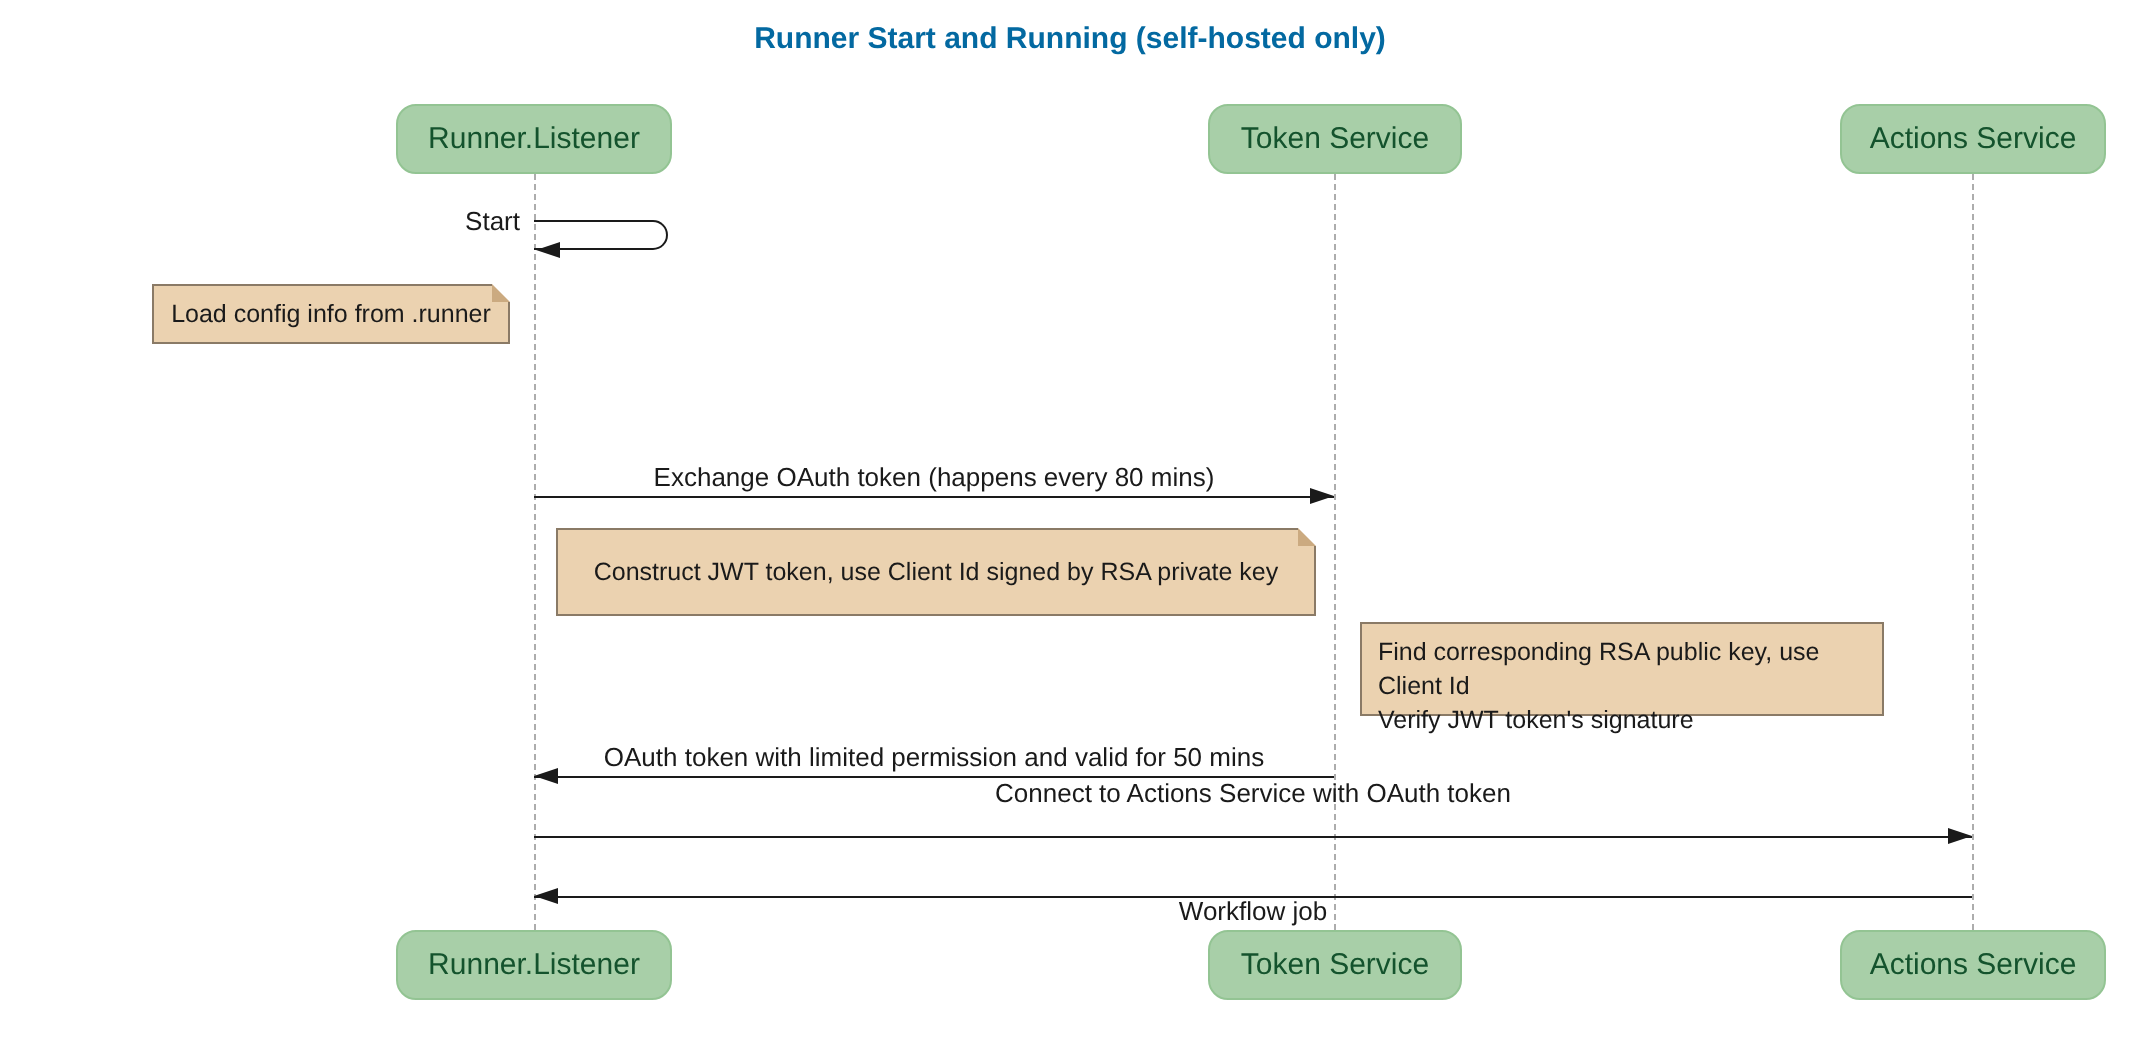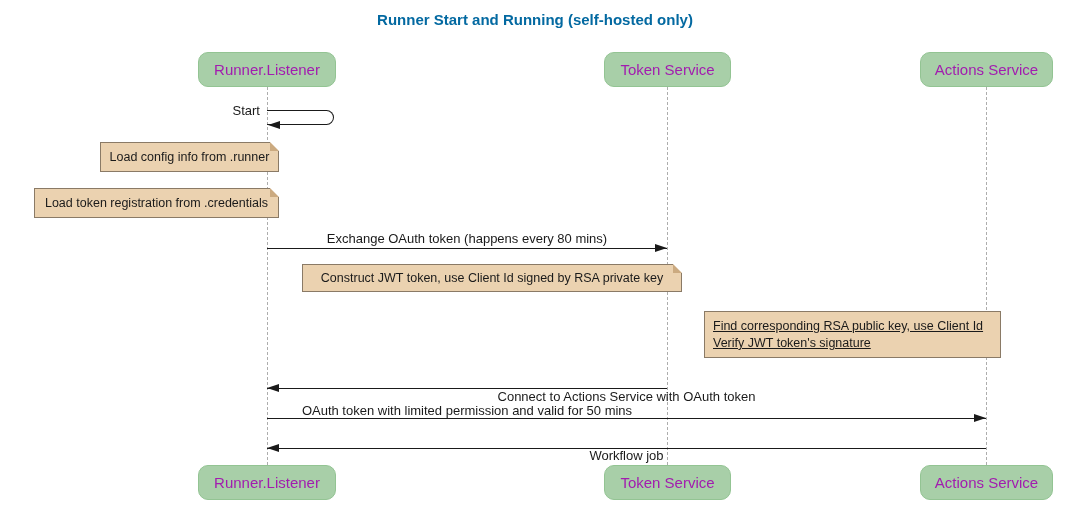--- a/index.html
+++ b/index.html
@@ -12,42 +12,42 @@
     font-weight:bold;font-size:15px;color:#0369a1;
   }
   .lifeline{
     position:absolute;width:0;border-left:1px dashed var(--lifeline,#adadad);
   }
   .participant{
     position:absolute;height:35px;box-sizing:border-box;
     background:var(--participant-fill,#A8CFA8);
     border:1px solid var(--participant-border,#93C493);
     border-radius:10px;display:flex;align-items:center;justify-content:center;
-    font-size:15px;color:#a21caf;white-space:nowrap;
+    font-size:15px;color:#14532d;white-space:nowrap;
   }
   .msg-label{
     position:absolute;font-size:13px;line-height:15px;text-align:center;
     color:#1a1a1a;white-space:nowrap;
   }
   .msg-label.right-align{text-align:right;}
   .msg-line{position:absolute;height:0;border-top:1px solid var(--line,#1a1a1a);}
   .arrow{position:absolute;width:0;height:0;border-top:4px solid transparent;border-bottom:4px solid transparent;}
   .arrow.right{border-left:12px solid var(--line,#1a1a1a);}
   .arrow.left{border-right:12px solid var(--line,#1a1a1a);}
   .self-loop{
     position:absolute;box-sizing:border-box;
     border:1px solid var(--line,#1a1a1a);border-left:none;
     border-radius:0 9px 9px 0;
   }
   .note{
     position:absolute;box-sizing:border-box;
     background:var(--note-fill,#EBD2B0);
     border:1px solid var(--note-border,#8A7A66);
     font-size:12.5px;color:#1a1a1a;
-    display:flex;align-items:center;justify-content:center;white-space:nowrap;margin-left:24px;
+    display:flex;align-items:center;justify-content:center;white-space:nowrap;
   }
   .note .fold{
     position:absolute;top:-1px;right:-1px;width:0;height:0;
     border-top:9px solid #ffffff;
     border-left:9px solid var(--note-fold,#CBAA80);
   }
   .note.multiline{
     align-items:flex-start;justify-content:flex-start;
     padding:6px 8px;white-space:pre-line;text-align:left;line-height:1.35;
   }
@@ -69,38 +69,34 @@
 
   <div class="msg-label right-align" style="left:176px;top:103px;width:84px;">Start</div>
   <div class="self-loop" style="left:267px;top:110px;width:67px;height:15px;"></div>
   <div class="arrow left" style="left:268px;top:120.5px;"></div>
 
   <div class="note" style="left:76px;top:142px;width:179px;height:30px;">
     <span>Load config info from .runner</span>
     <span class="fold"></span>
   </div>
 
-  <div class="note" style="left:10px;top:188px;width:245px;height:30px;">
-    <span>Load token registration from .credentials</span>
-    <span class="fold"></span>
-  </div>
 
   <div class="msg-label" style="left:267px;top:231px;width:400px;">Exchange OAuth token (happens every 80 mins)</div>
   <div class="msg-line" style="left:267px;top:248px;width:400px;"></div>
   <div class="arrow right" style="left:655px;top:244px;"></div>
 
-  <div class="note" style="left:278px;top:264px;width:380px;height:28px;">
+  <div class="note" style="left:278px;top:264px;width:380px;height:44px;">
     <span>Construct JWT token, use Client Id signed by RSA private key</span>
     <span class="fold"></span>
   </div>
 
-  <div class="note multiline" style="left:680px;top:311px;width:297px;height:47px;text-decoration:underline;">Find corresponding RSA public key, use Client Id
+  <div class="note multiline" style="left:680px;top:311px;width:262px;height:47px;">Find corresponding RSA public key, use Client Id
 Verify JWT token's signature</div>
 
-  <div class="msg-label" style="left:267px;top:371px;width:400px;margin-top:32px;">OAuth token with limited permission and valid for 50 mins</div>
+  <div class="msg-label" style="left:267px;top:371px;width:400px;">OAuth token with limited permission and valid for 50 mins</div>
   <div class="msg-line" style="left:267px;top:388px;width:400px;"></div>
   <div class="arrow left" style="left:267px;top:384px;"></div>
 
   <div class="msg-label" style="left:267px;top:389px;width:719px;">Connect to Actions Service with OAuth token</div>
   <div class="msg-line" style="left:267px;top:418px;width:719px;"></div>
   <div class="arrow right" style="left:974px;top:414px;"></div>
 
   <div class="msg-label" style="left:267px;top:448px;width:719px;">Workflow job</div>
   <div class="msg-line" style="left:267px;top:448px;width:719px;"></div>
   <div class="arrow left" style="left:267px;top:444px;"></div>

